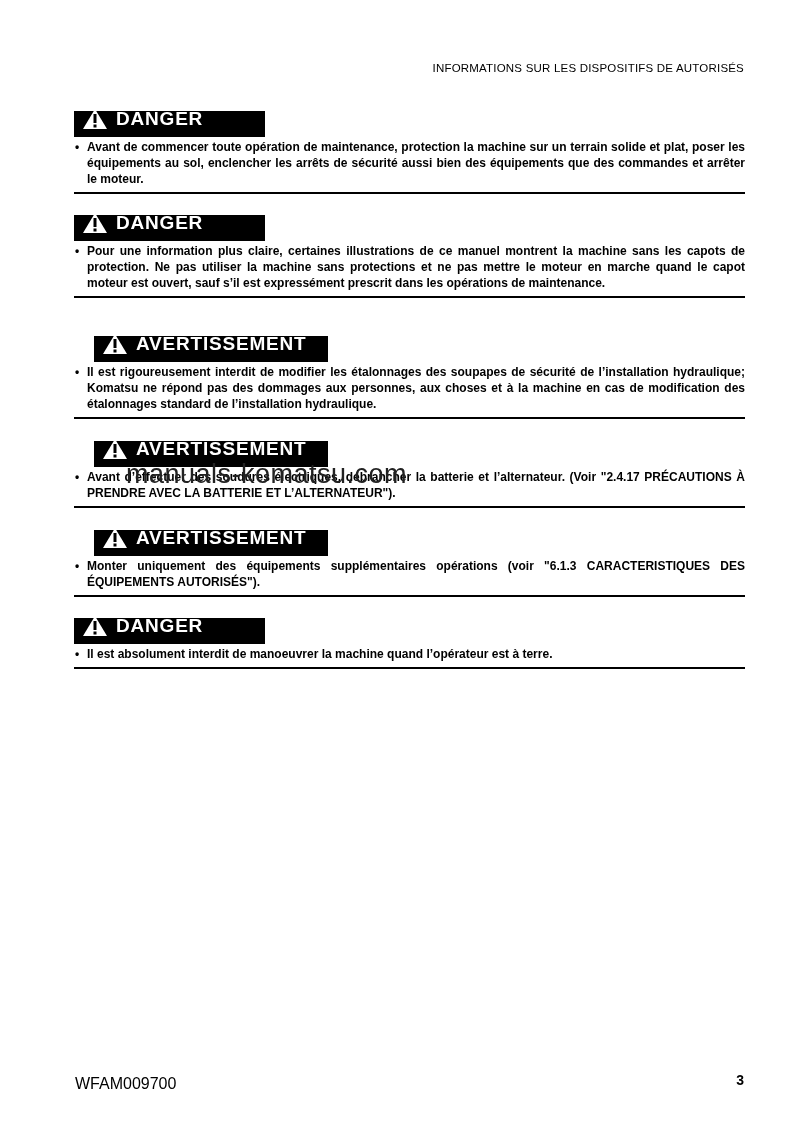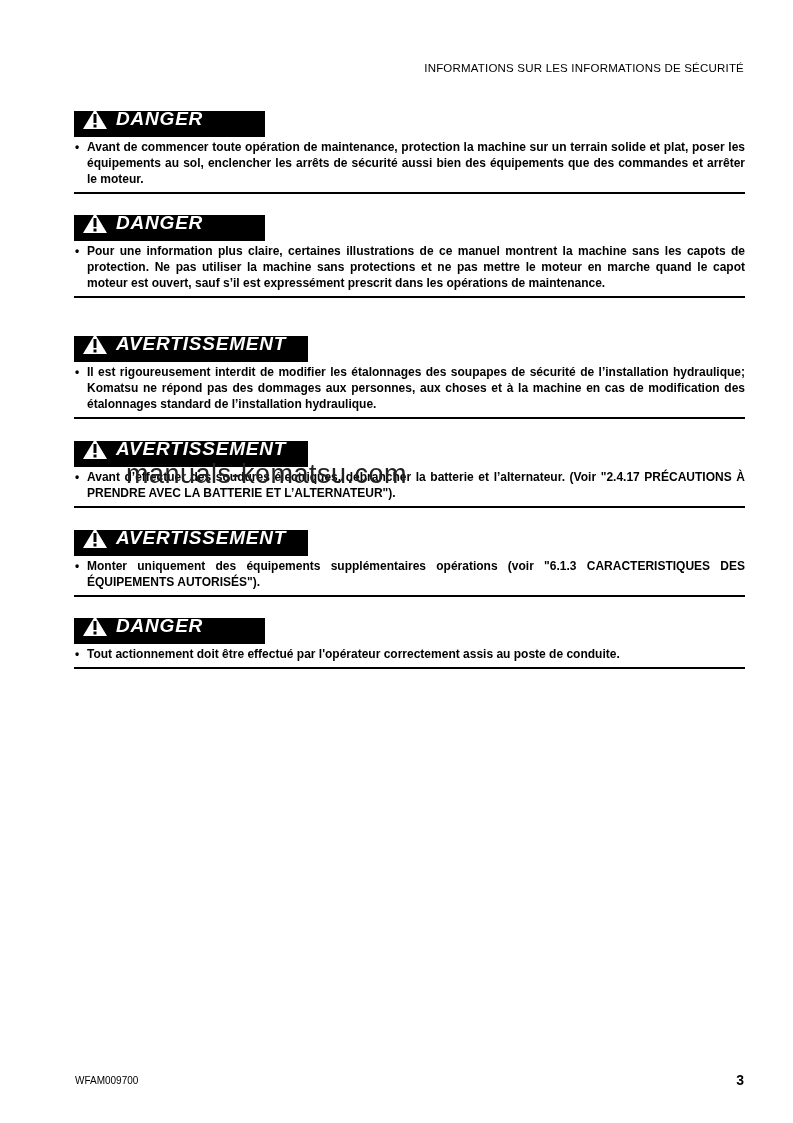--- a/index.html
+++ b/index.html
@@ -2,38 +2,38 @@
 <html><head>
 <meta charset="utf-8">
 <style>
   html, body { margin: 0; padding: 0; background: #ffffff; }
   body { width: 793px; height: 1123px; position: relative; overflow: hidden;
          font-family: "Liberation Sans", sans-serif; color: #000; }
   .header-title { position: absolute; right: 49px; top: 62px; font-size: 11.5px;
          letter-spacing: 0.2px; }
   .block { position: absolute; left: 74px; width: 671px; }
   .badge { display: inline-flex; align-items: center; background: #000; color: #fff;
-         height: 26px; padding: 0 10px 10px 8px; box-sizing: border-box; font-style: italic; }
+         height: 26px; padding: 0 10px 10px 8px; box-sizing: border-box; }
   .badge .icon { width: 26px; height: 22px; margin-right: 8px; display: inline-block; }
   .badge .label { font-weight: bold; font-size: 19px; letter-spacing: 0.8px; line-height: 26px; }
   .badge.danger { width: 191px; }
-  .badge.avert { width: 234px; }
+  .badge.avert { width: 234px; margin-left: 20px; }
   .body-text { font-weight: bold; font-size: 12px; line-height: 16px; text-align: justify;
          margin-top: 2px; padding-left: 13px; position: relative; }
   .body-text .bullet { position: absolute; left: 1px; top: 0; font-size: 12px; }
   .rule { height: 2px; background: #000; margin-top: 5px; }
   .watermark { position: absolute; left: 126px; top: 459px; font-size: 27px; color: #222;
          font-weight: normal; letter-spacing: 0.5px; pointer-events: none; }
-  .footer-code { position: absolute; left: 75px; top: 1075px; font-size: 10px; }
+  .footer-code { position: absolute; left: 75px; top: 1075px; font-size: 16px; }
   .page-number { position: absolute; right: 49px; top: 1072px; font-size: 14px; font-weight: bold; }
 </style>
 </head>
 <body>
 
-<div class="header-title">INFORMATIONS SUR LES INFORMATIONS DE SÉCURITÉ</div>
+<div class="header-title">INFORMATIONS SUR LES DISPOSITIFS DE AUTORISÉS</div>
 
 <div class="block" style="top:111px;">
   <div class="badge danger">
     <svg class="icon" viewBox="0 0 26 22">
         <polygon points="13,1 25,21 1,21" fill="#fff"></polygon>
         <rect x="11.5" y="6" width="3" height="9" fill="#000"></rect>
         <rect x="11.5" y="16.5" width="3" height="3" fill="#000"></rect>
       </svg>
     <span class="label">DANGER</span>
   </div>
@@ -112,21 +112,21 @@
   <div class="badge danger">
     <svg class="icon" viewBox="0 0 26 22">
         <polygon points="13,1 25,21 1,21" fill="#fff"></polygon>
         <rect x="11.5" y="6" width="3" height="9" fill="#000"></rect>
         <rect x="11.5" y="16.5" width="3" height="3" fill="#000"></rect>
       </svg>
     <span class="label">DANGER</span>
   </div>
   <div class="body-text" style="text-align:left;">
     <span class="bullet">•</span>
-    <div>Tout actionnement doit être effectué par l'opérateur correctement assis au poste de conduite.</div>
+    <div>Il est absolument interdit de manoeuvrer la machine quand l’opérateur est à terre.</div>
   </div>
   <div class="rule"></div>
 </div>
 
 <div class="watermark">manuals-komatsu.com</div>
 
 <div class="footer-code">WFAM009700</div>
 <div class="page-number">3</div>
 
 </body></html>

